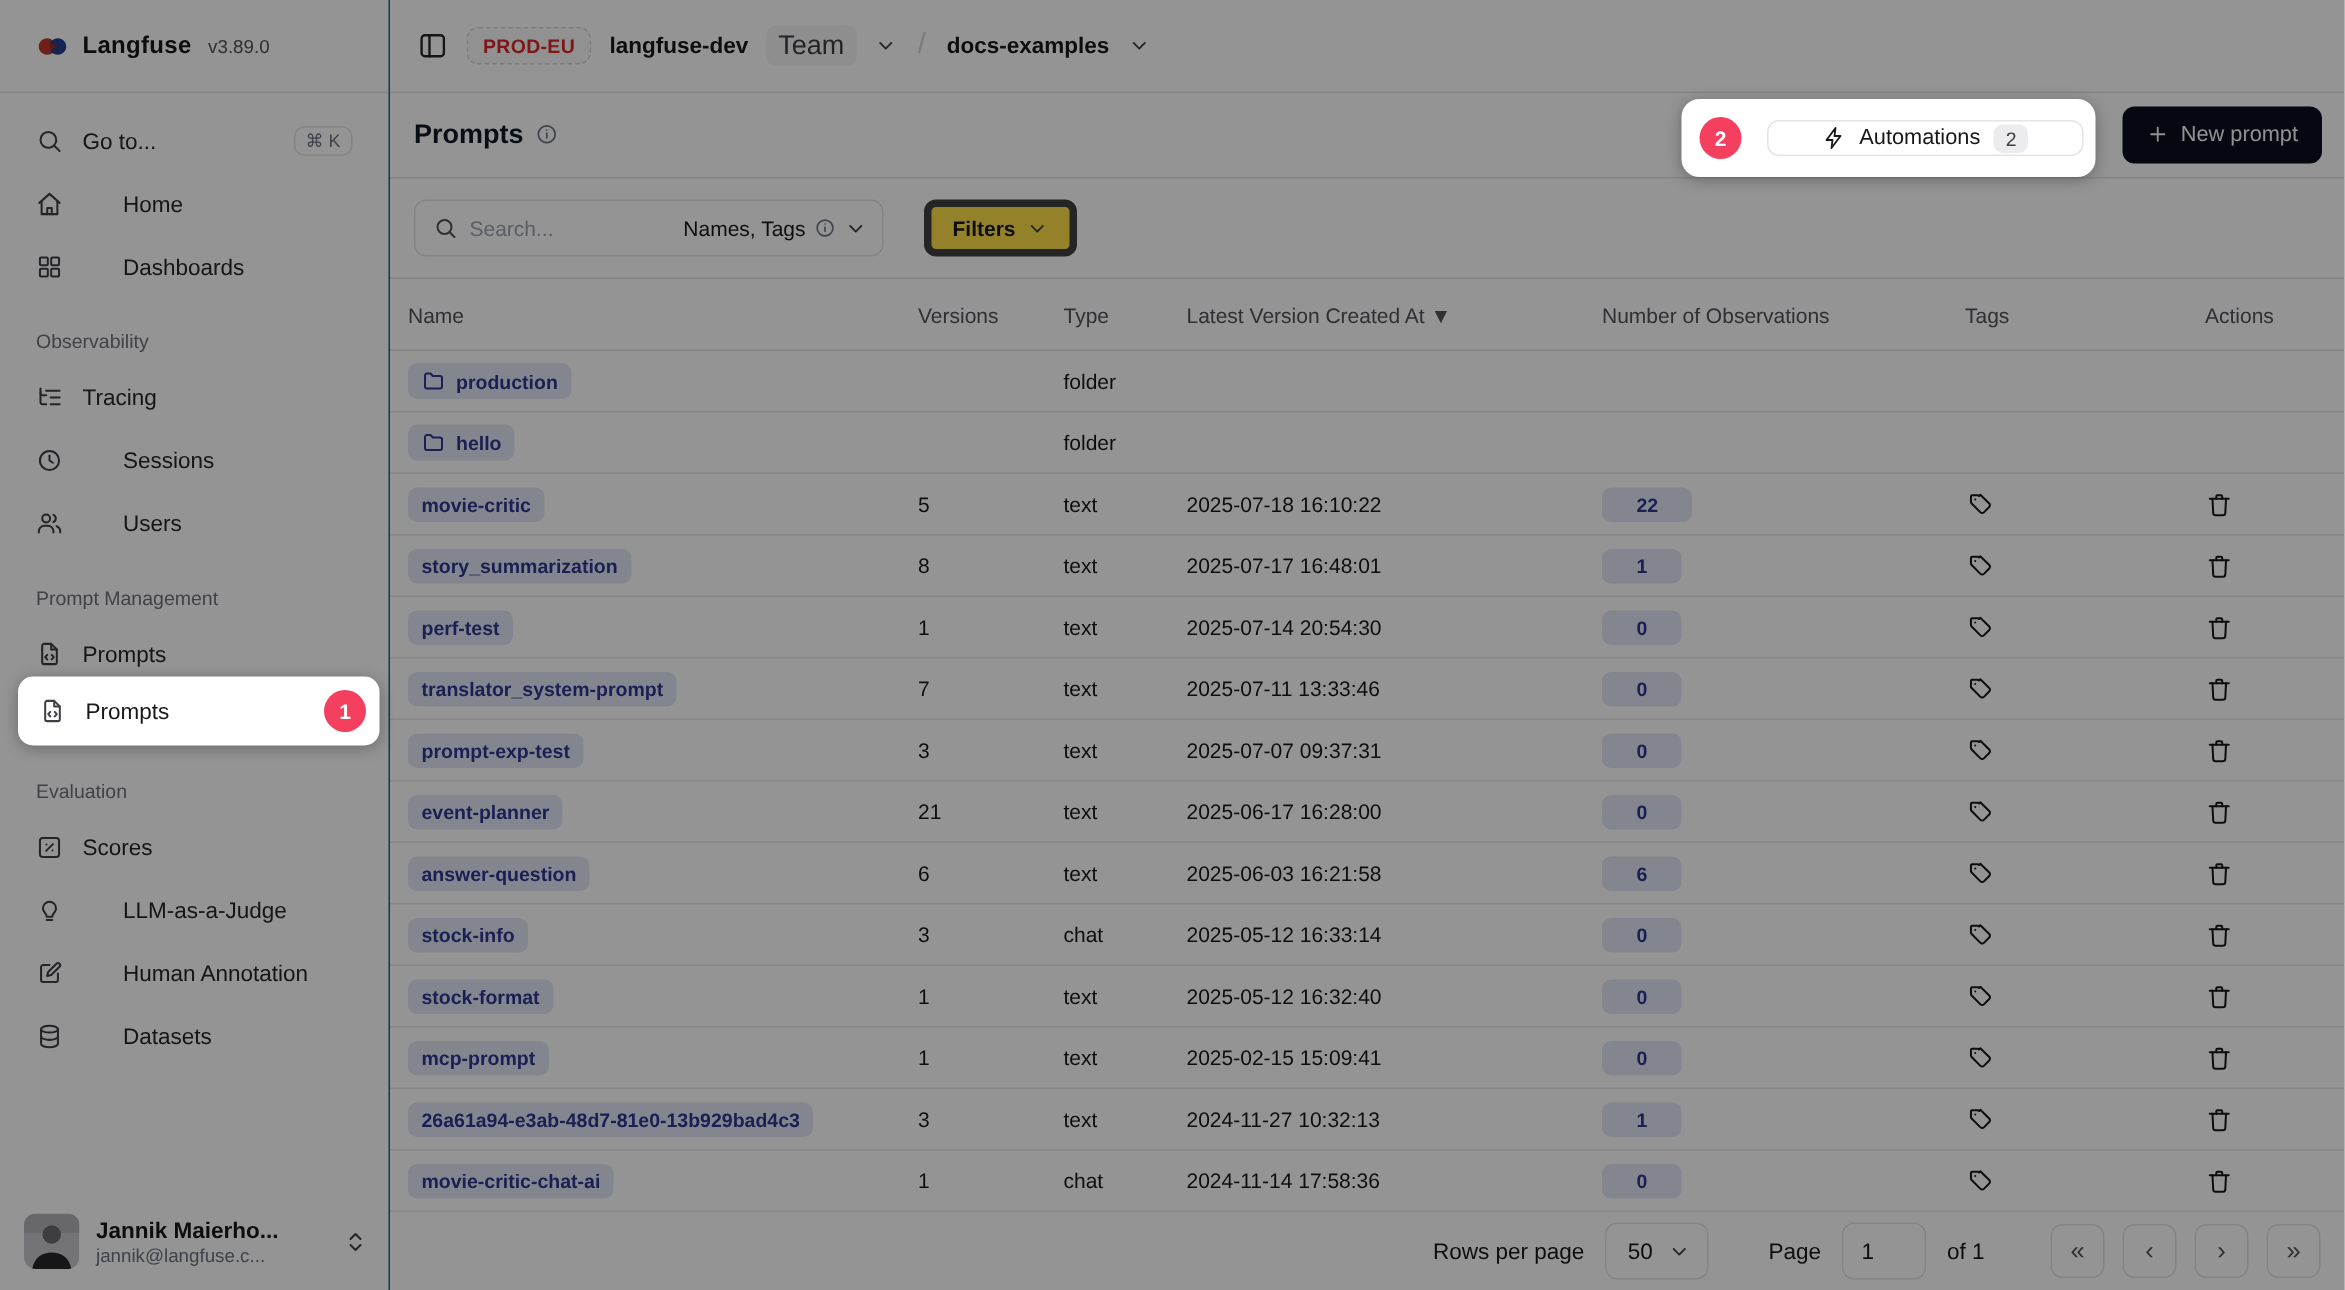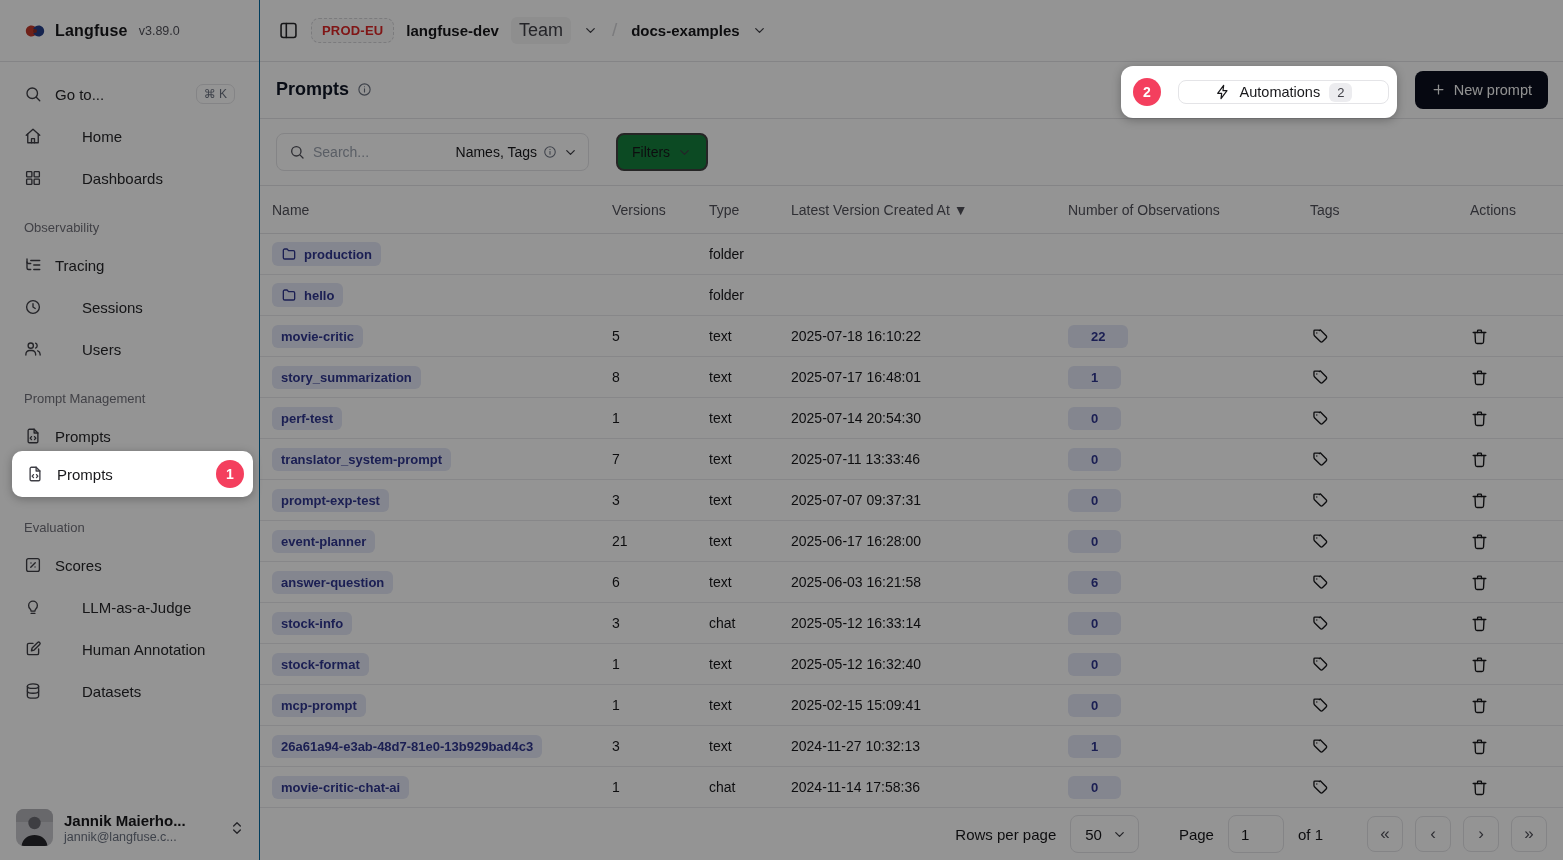--- a/index.html
+++ b/index.html
@@ -43,21 +43,21 @@
   .page-title { font-size:18px; font-weight:700; color:#111827; display:flex; align-items:center; gap:8px; }
   .page-title .icon { color:#6b7280; }
   .header-spacer { flex:1; }
   .btn-dark { background:#0b0f1e; color:#fafafa; border:none; border-radius:8px; height:38px; padding:0 16px; font-size:14.5px; font-weight:500; display:flex; align-items:center; gap:8px; font-family:inherit; margin-left:281px; }
   .btn-dark .icon { color:#fafafa; }
 
   .toolbar { display:flex; align-items:center; gap:27px; padding:14px 16px; height:66px; }
   .search-box { width:313px; height:38px; border:1px solid #e4e4e7; border-radius:8px; display:flex; align-items:center; padding:0 10px 0 12px; gap:8px; background:#fff; }
   .search-placeholder { font-size:14px; color:#9ca3af; flex:1; }
   .search-scope { display:flex; align-items:center; gap:6px; font-size:14px; font-weight:500; color:#18181b; }
-  .btn-outline { height:38px; border:2px solid #404040; background:#15803d; border-radius:8px; padding:0 14px; display:flex; align-items:center; gap:7px; font-size:14px; font-weight:400; color:#18181b; font-family:inherit; }
+  .btn-outline { height:38px; border:5px solid #404040; background:#fde047; border-radius:8px; padding:0 14px; display:flex; align-items:center; gap:7px; font-size:14px; font-weight:700; color:#18181b; font-family:inherit; }
 
   
   .tbl { border-top:1px solid #e4e4e7; }
   .tbl-row { display:grid; grid-template-columns:340px 97px 82px 277px 242px 160px 1fr; align-items:center; border-bottom:1px solid #e8e8ec; height:41px; }
   .tbl-head { height:48px; border-bottom:1px solid #e4e4e7; }
   .th { font-size:14px; font-weight:500; color:#52525b; padding-left:12px; white-space:nowrap; }
   .td { font-size:14px; color:#18181b; padding-left:12px; white-space:nowrap; display:flex; align-items:center; }
   .name-badge { display:inline-flex; align-items:center; gap:7px; background:#e4e7f6; color:#2f3690; border-radius:6px; padding:4px 9px; font-size:13px; font-weight:700; max-width:326px; overflow:hidden; }
   .obs-badge { display:inline-flex; background:#e4e7f6; color:#2f3690; border-radius:6px; padding:4px 23px; font-size:13px; font-weight:700; }
   .row-icon-btn { background:none; border:none; padding:0; color:#27272a; display:inline-flex; cursor:pointer; }

